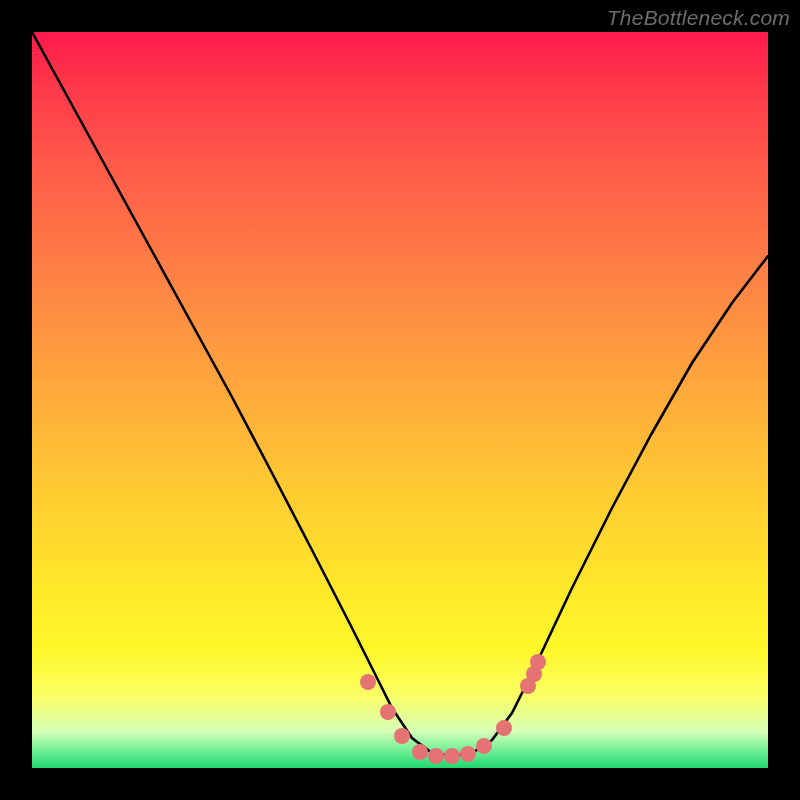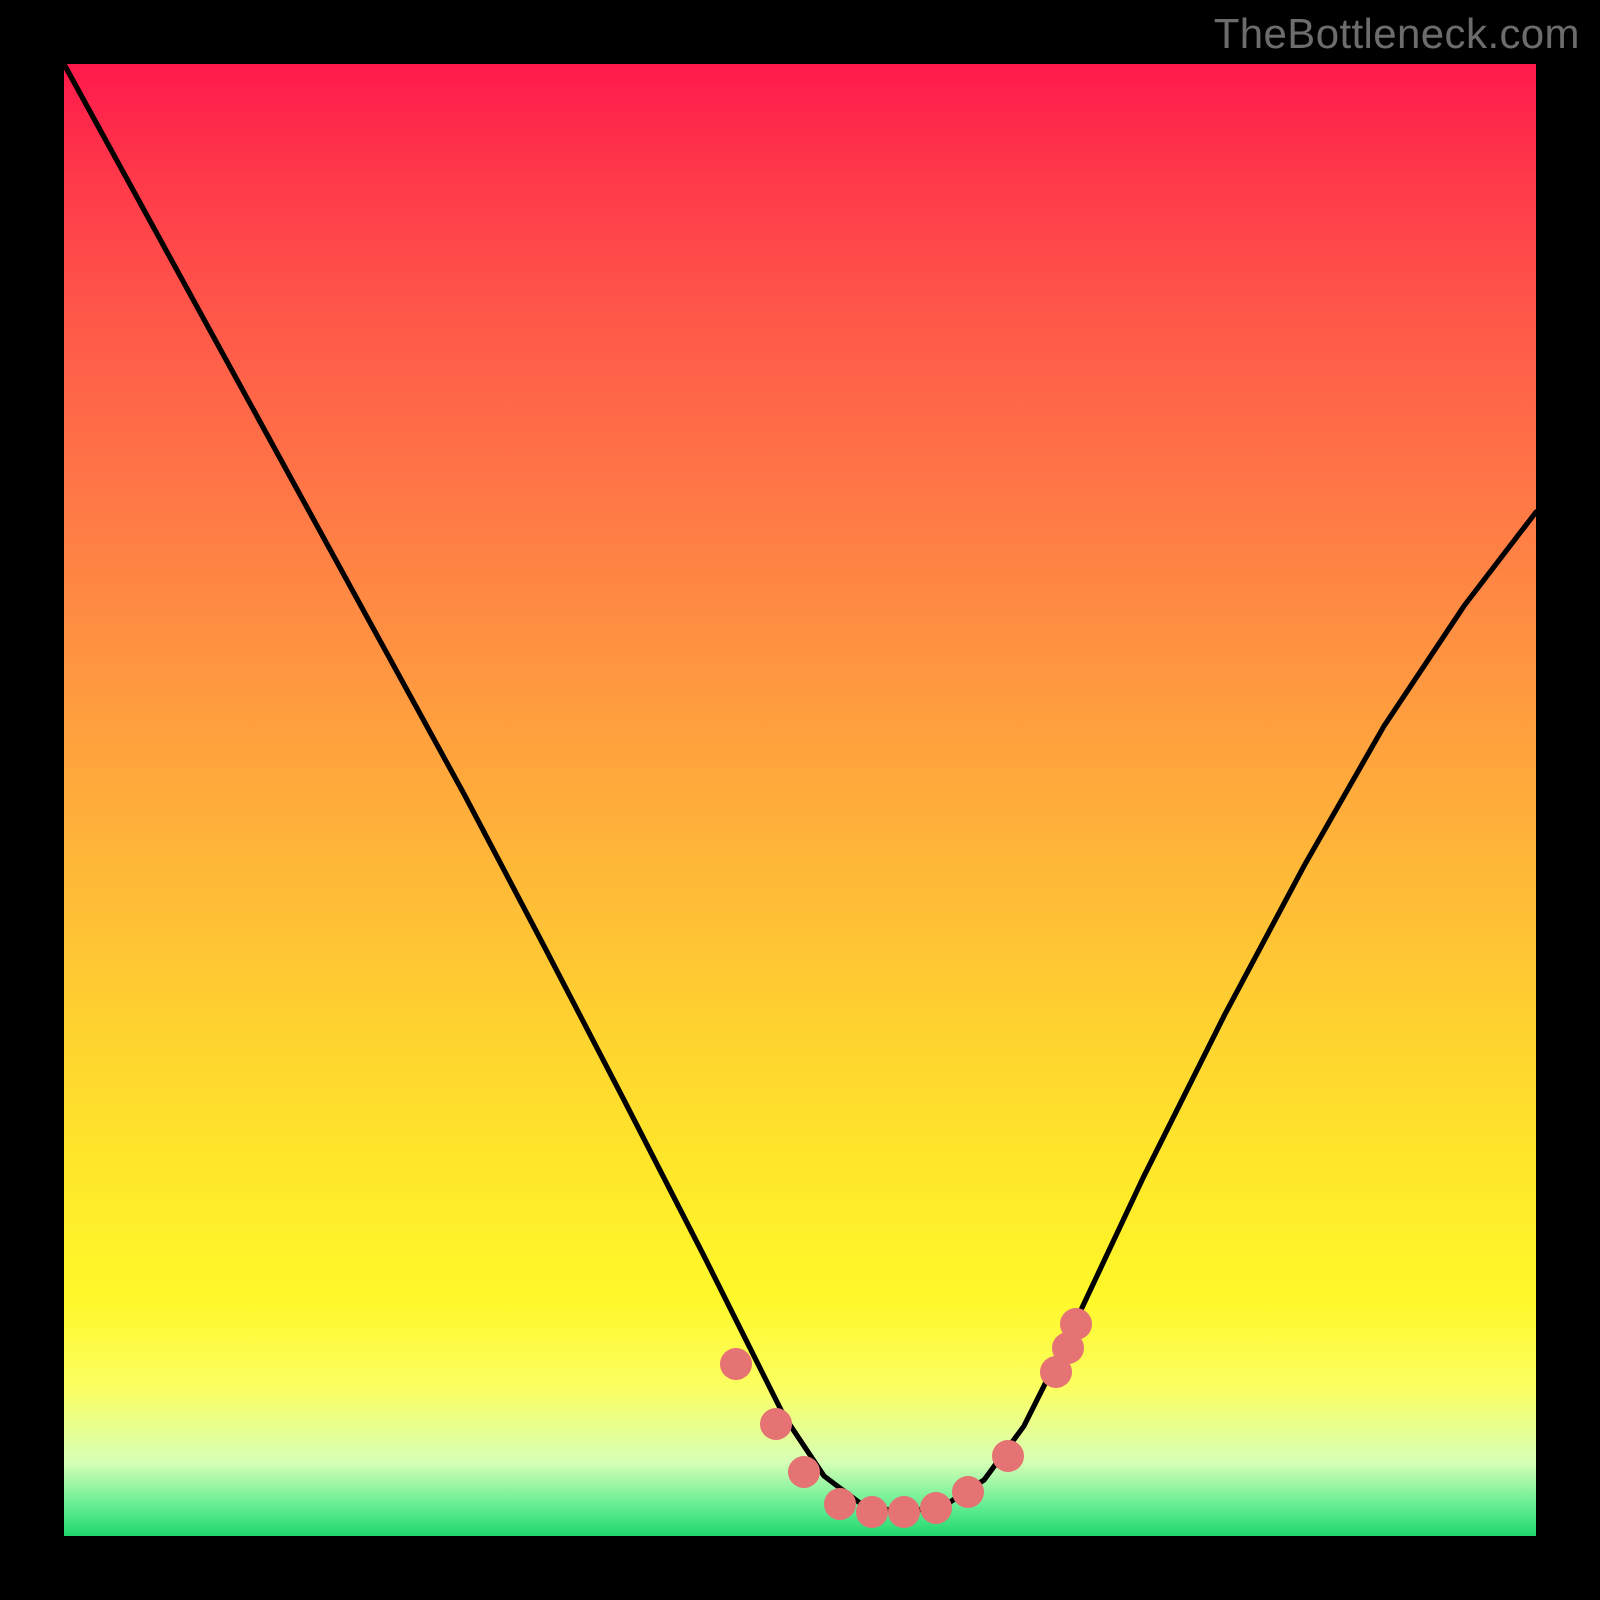--- a/index.html
+++ b/index.html
@@ -43,20 +43,21 @@
     );
   }
   .watermark {
     position: absolute;
     top: 6px;
     right: 10px;
     color: #6c6c6c;
     font-size: 21px;
     font-weight: 400;
     letter-spacing: 0.2px;
+    font-style: italic;
   }
   svg.curve {
     position: absolute;
     top: 0;
     left: 0;
     width: 736px;
     height: 736px;
   }
 </style>
 </head>

